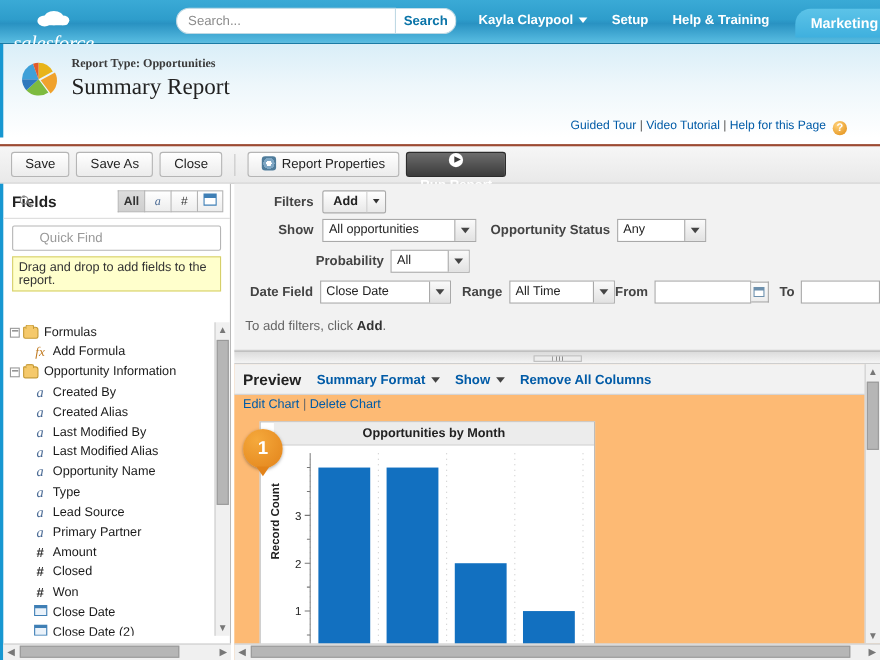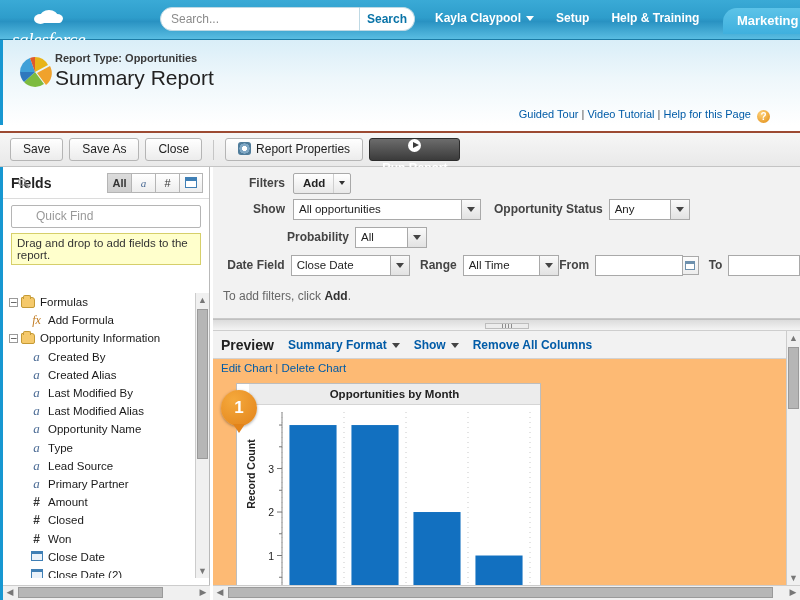--- a/index.html
+++ b/index.html
@@ -52,21 +52,21 @@
     line-height:26px; padding-left:14px; white-space:nowrap; overflow:hidden;
   }
 
   
   #titleband {
     position:absolute; left:0; top:40px; width:800px; height:85px;
     background:linear-gradient(to bottom,#d9eef8 0%, #eef7fb 45%, #ffffff 100%);
     border-left:3px solid #1797d1;
   }
   #pieicon { position:absolute; left:10px; top:12px; width:44px; height:44px; }
-  #titletext { position:absolute; left:52px; top:12px; }
+  #titletext { position:absolute; left:62px; top:12px;font-family:Liberation Serif, serif; }
   #reporttype { font-size:11px; font-weight:bold; color:#3a3a3a; }
   #reporttitle { font-size:21px; color:#222; margin-top:2px; font-weight:normal; }
   #helplinks { position:absolute; right:30px; top:108px; font-size:11px; color:#555; }
   #helplinks a { color:#015ba7; text-decoration:none; }
   #helpq {
     display:inline-block; width:13px; height:13px; border-radius:50%;
     background:radial-gradient(circle at 35% 30%, #ffd27a, #e08a10);
     color:#fff; font-size:10px; font-weight:bold; text-align:center;
     line-height:13px; vertical-align:-2px; margin-left:3px;
   }
@@ -455,21 +455,21 @@
     <span class="flabel" style="width:64px;">Filters</span>
     <span class="addbtn" style="margin-left:8px;">
       <span>Add</span>
       <span class="arrow">
           <i></i>
         </span>
     </span>
   </div>
   <div class="frow">
     <span class="flabel" style="width:64px;">Show</span>
-    <span class="sel" style="width:188px; margin-left:8px;">
+    <span class="sel" style="width:140px; margin-left:8px;">
       <span>All opportunities</span>
       <span class="arrow">
           <i></i>
         </span>
     </span>
     <span class="flabel" style="margin-left:13px;">Opportunity Status</span>
     <span class="sel" style="width:81px; margin-left:6px;">
       <span>Any</span>
       <span class="arrow">
           <i></i>

